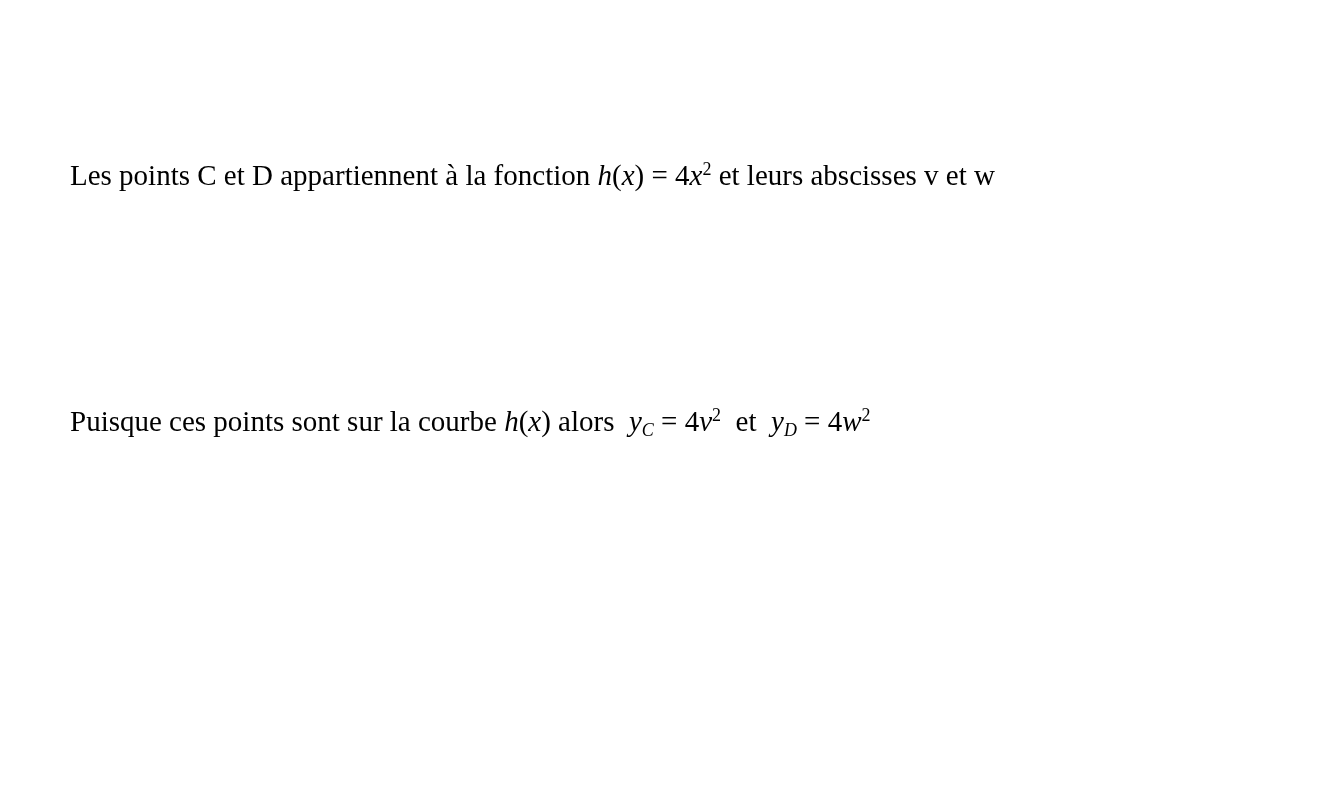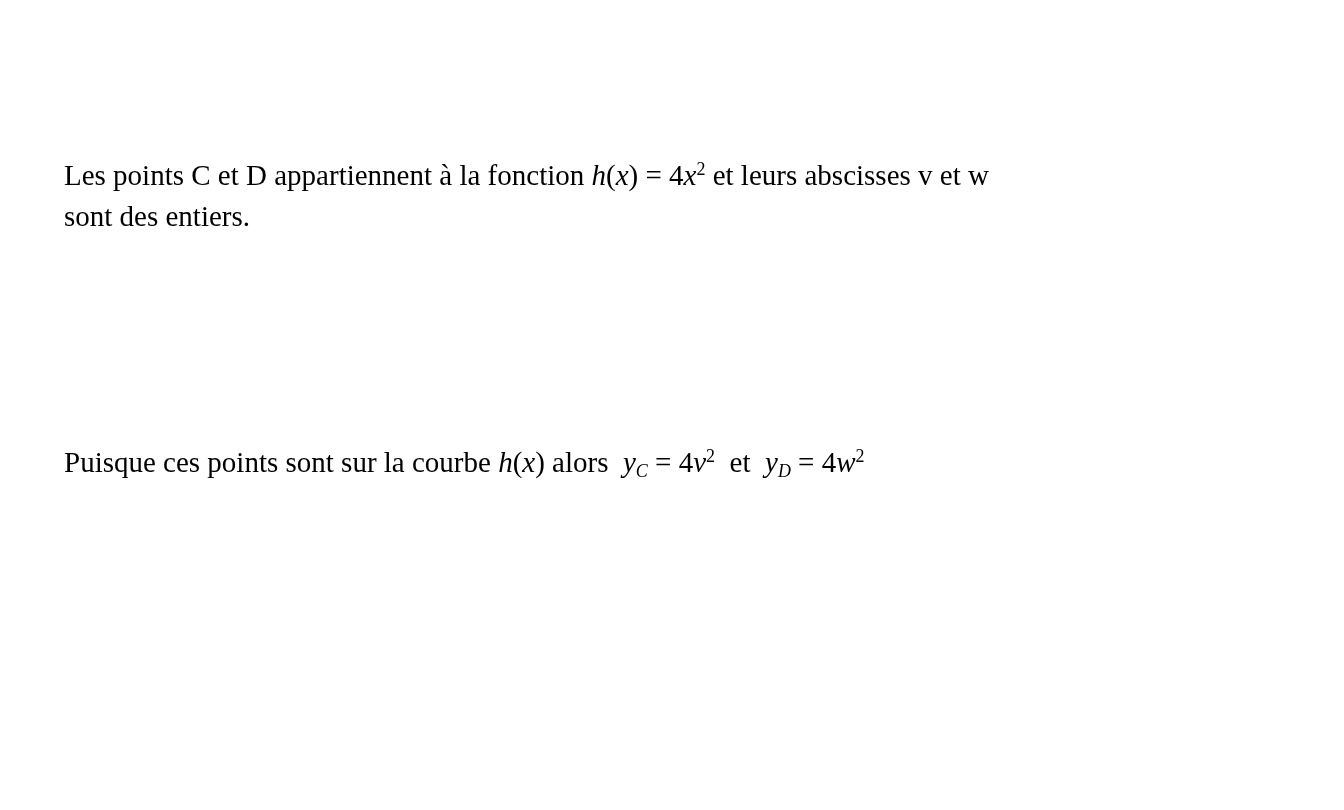--- a/index.html
+++ b/index.html
@@ -15,33 +15,33 @@
     left: 62px;
     top: 73px;
     width: 1250px;
     color: #000000;
     font-family: "Liberation Serif", "DejaVu Serif", serif;
     font-size: 29px;
     line-height: 41px;
     white-space: pre-wrap;
   }
   .para {
-    margin: 0 0 41px 2px;
+    margin: 0 0 41px 8px;
     padding: 0;
   }
   
   .i   { font-style: italic; }
   .sup { font-size: 0.62em; position: relative; top: -0.55em; line-height: 0; }
   .sub { font-size: 0.62em; position: relative; top: 0.28em; line-height: 0; font-style: italic; }
 </style>
 </head>
 <body>
 
 <div class="doc">
-  <p class="para"><span>Les points C et D appartiennent à la fonction </span><span class="i">h</span><span>(</span><span class="i">x</span><span>) = 4</span><span class="i">x</span><span class="sup">2</span><span> et leurs abscisses v et w</span><br><span>sont des entiers.</span></p>
+  <p class="para"><span>Les points C et D appartiennent à la fonction </span><span class="i">h</span><span>(</span><span class="i">x</span><span>) = 4</span><span class="i">x</span><span class="sup">2</span><span> et leurs abscisses v et w</span><br></p>
 
 
   <p class="para"><span>Puisque ces points sont sur la courbe </span><span class="i">h</span><span>(</span><span class="i">x</span><span>) alors  </span><span class="i">y</span><span class="sub">C</span><span> = 4</span><span class="i">v</span><span class="sup">2</span><span>  et  </span><span class="i">y</span><span class="sub">D</span><span> = 4</span><span class="i">w</span><span class="sup">2</span></p>
 
   
 
   
 
   
 </div>

